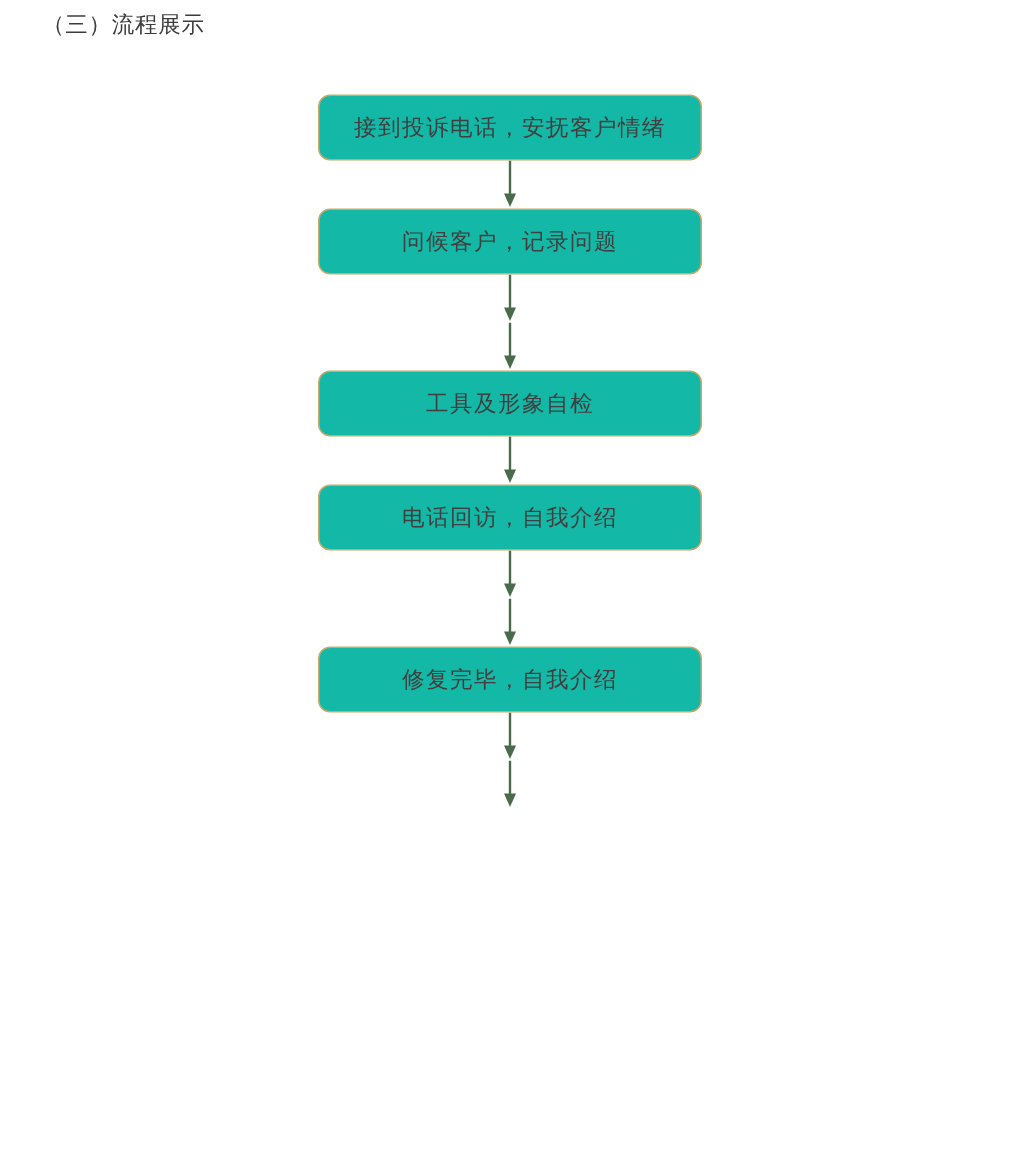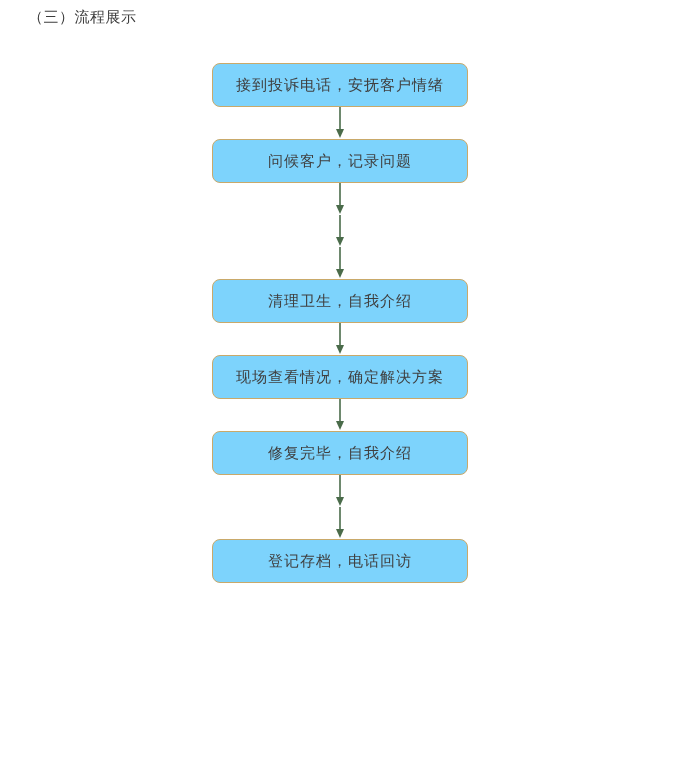--- a/index.html
+++ b/index.html
@@ -39,21 +39,21 @@
     display: flex;
     flex-direction: column;
     align-items: center;
   }
   .flow-node {
     width: 256px;
     height: 44px;
     box-sizing: border-box;
     border: 1px solid #c9a96a;
     border-radius: 8px;
-    background: #7dd3fc;
+    background: #14b8a6;
     display: flex;
     align-items: center;
     justify-content: center;
     font-size: 15px;
     color: #3f3f3f;
     letter-spacing: 1px;
     white-space: nowrap;
   }
   .flow-arrow {
     width: 14px;
@@ -93,40 +93,40 @@
         </svg>
     </span>
 
     <span class="flow-arrow">
       <svg width="14" height="32" viewBox="0 0 14 32">
           <line x1="7" y1="0" x2="7" y2="24" stroke="#4a6b4a" stroke-width="1.6"></line>
           <polygon points="7,31 3,22 11,22" fill="#4a6b4a"></polygon>
         </svg>
     </span>
 
-    <span class="flow-arrow">
-      <svg width="14" height="32" viewBox="0 0 14 32">
-          <line x1="7" y1="0" x2="7" y2="24" stroke="#4a6b4a" stroke-width="1.6"></line>
-          <polygon points="7,31 3,22 11,22" fill="#4a6b4a"></polygon>
-        </svg>
-    </span>
-
     <div class="flow-node">
-      <span>清理卫生，自我介绍</span>
+      <span>工具及形象自检</span>
     </div>
     <span class="flow-arrow">
       <svg width="14" height="32" viewBox="0 0 14 32">
           <line x1="7" y1="0" x2="7" y2="24" stroke="#4a6b4a" stroke-width="1.6"></line>
           <polygon points="7,31 3,22 11,22" fill="#4a6b4a"></polygon>
         </svg>
     </span>
 
     <div class="flow-node">
-      <span>现场查看情况，确定解决方案</span>
+      <span>电话回访，自我介绍</span>
     </div>
+    <span class="flow-arrow">
+      <svg width="14" height="32" viewBox="0 0 14 32">
+          <line x1="7" y1="0" x2="7" y2="24" stroke="#4a6b4a" stroke-width="1.6"></line>
+          <polygon points="7,31 3,22 11,22" fill="#4a6b4a"></polygon>
+        </svg>
+    </span>
+
     <span class="flow-arrow">
       <svg width="14" height="32" viewBox="0 0 14 32">
           <line x1="7" y1="0" x2="7" y2="24" stroke="#4a6b4a" stroke-width="1.6"></line>
           <polygon points="7,31 3,22 11,22" fill="#4a6b4a"></polygon>
         </svg>
     </span>
 
     <div class="flow-node">
       <span>修复完毕，自我介绍</span>
     </div>
@@ -137,18 +137,15 @@
         </svg>
     </span>
 
     <span class="flow-arrow">
       <svg width="14" height="32" viewBox="0 0 14 32">
           <line x1="7" y1="0" x2="7" y2="24" stroke="#4a6b4a" stroke-width="1.6"></line>
           <polygon points="7,31 3,22 11,22" fill="#4a6b4a"></polygon>
         </svg>
     </span>
 
-    <div class="flow-node">
-      <span>登记存档，电话回访</span>
-    </div>
 
   </div>
 </div>
 
 </body></html>

